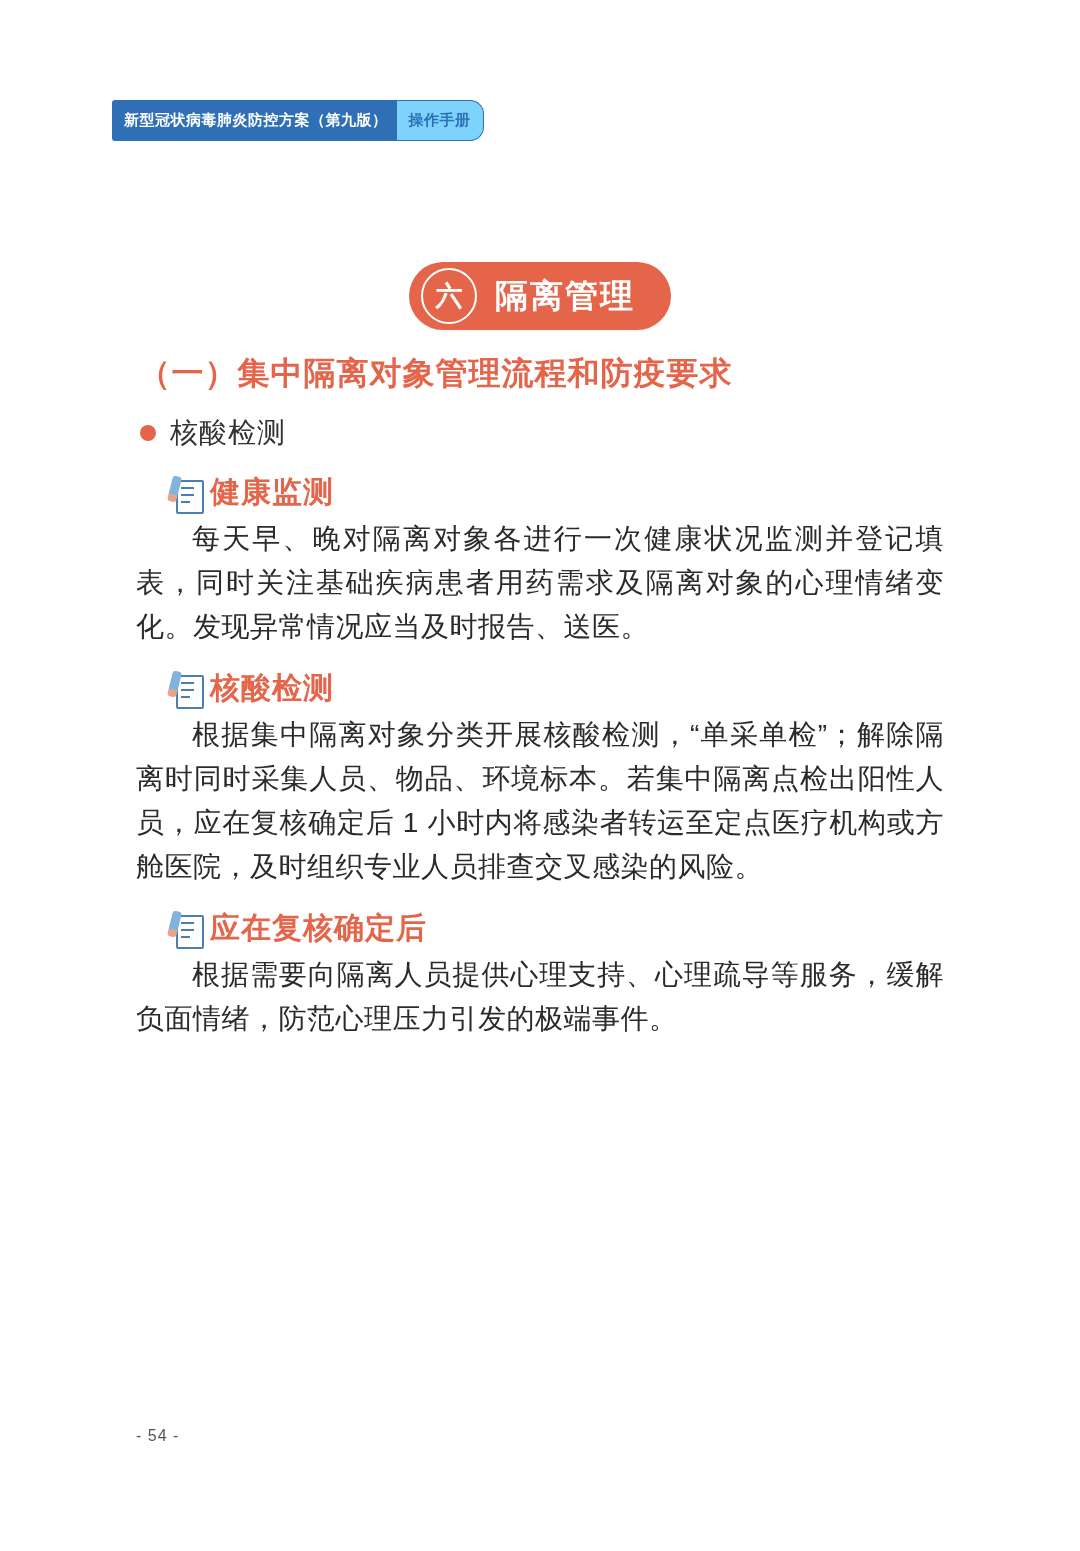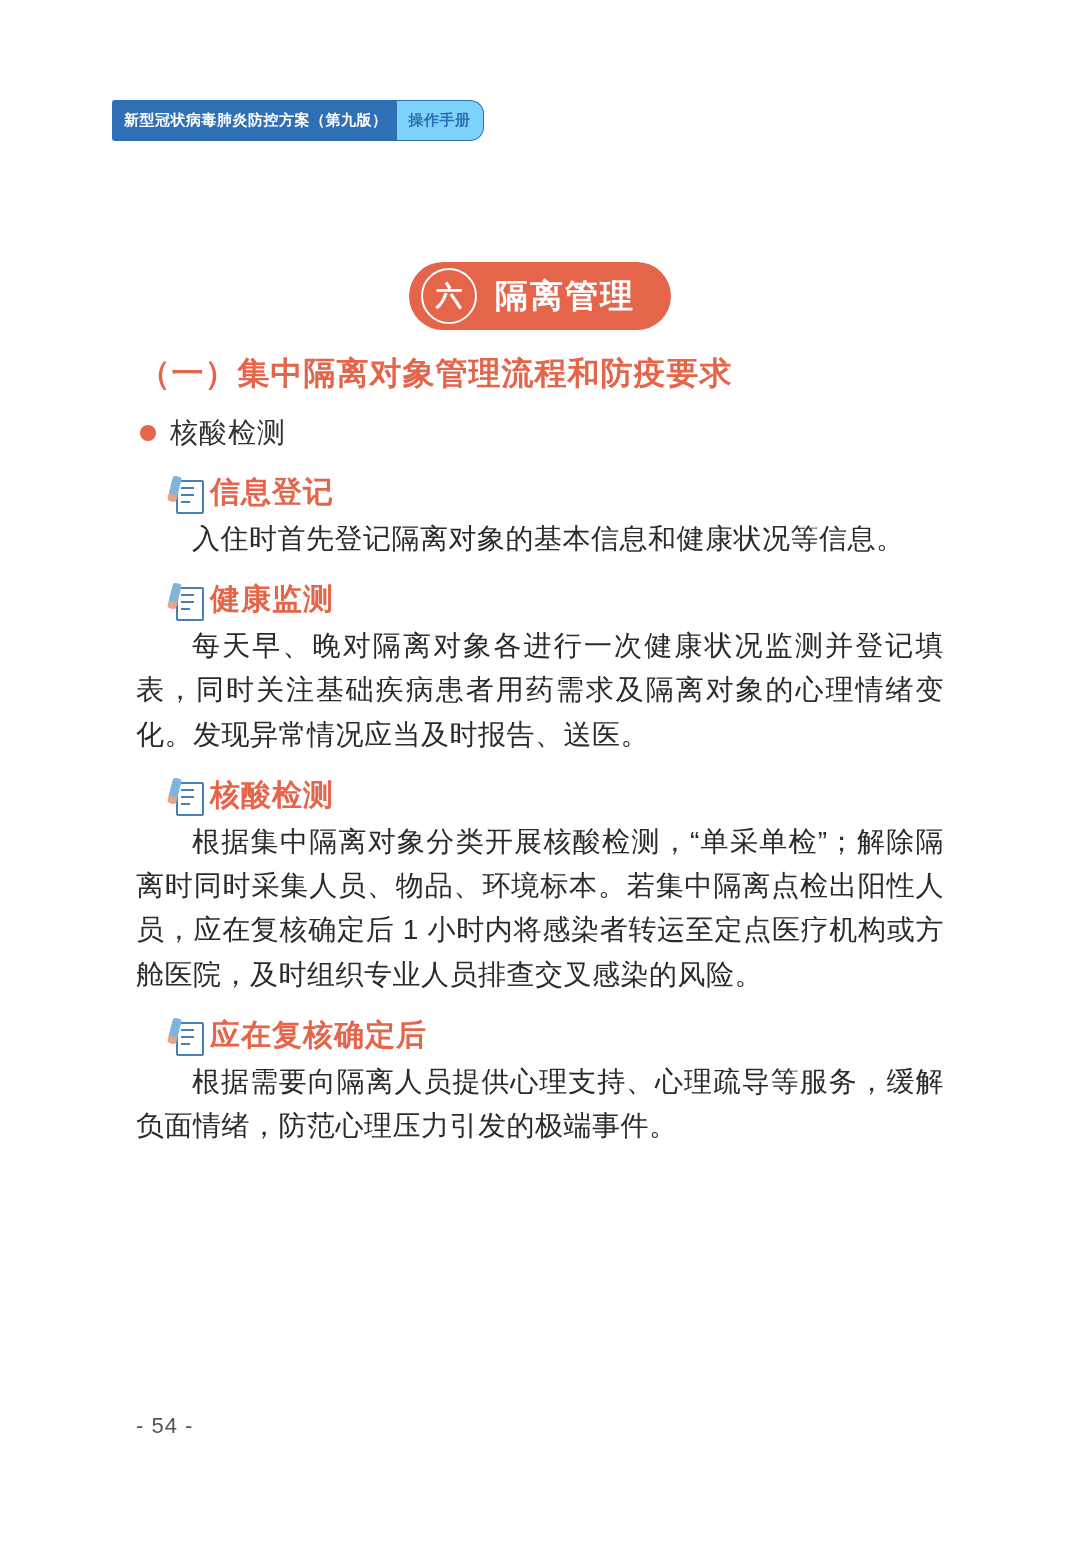--- a/index.html
+++ b/index.html
@@ -190,23 +190,23 @@
     line-height: 1.58;
     color: #2b2b2b;
     text-indent: 2em;
     text-align: justify;
     letter-spacing: 0.5px;
   }
 
   
   .footer {
     position: absolute;
-    bottom: 112px;
+    bottom: 106px;
     left: 136px;
-    font-size: 22px;
+    font-size: 16px;
     color: #555555;
     letter-spacing: 1px;
   }
 </style>
 </head>
 <body>
 
 <div class="header">
   <div class="header-main">新型冠状病毒肺炎防控方案（第九版）</div>
   <div class="header-sub">操作手册</div>
@@ -221,33 +221,20 @@
 
 <div class="sub-heading">（一）集中隔离对象管理流程和防疫要求</div>
 
 <div class="bullet-row">
   <span class="bullet-dot"></span>
   <span class="bullet-label">核酸检测</span>
 </div>
 
 <div class="content">
 
-  <div class="block">
-    <div class="block-head">
-      <span class="doc-icon">
-        <span class="sheet"></span>
-          <span class="line l1"></span>
-          <span class="line l2"></span>
-          <span class="line l3"></span>
-          <span class="pen"></span>
-      </span>
-      <span class="block-title">信息登记</span>
-    </div>
-    <div class="block-body">入住时首先登记隔离对象的基本信息和健康状况等信息。</div>
-  </div>
 
   <div class="block">
     <div class="block-head">
       <span class="doc-icon">
         <span class="sheet"></span>
           <span class="line l1"></span>
           <span class="line l2"></span>
           <span class="line l3"></span>
           <span class="pen"></span>
       </span>

